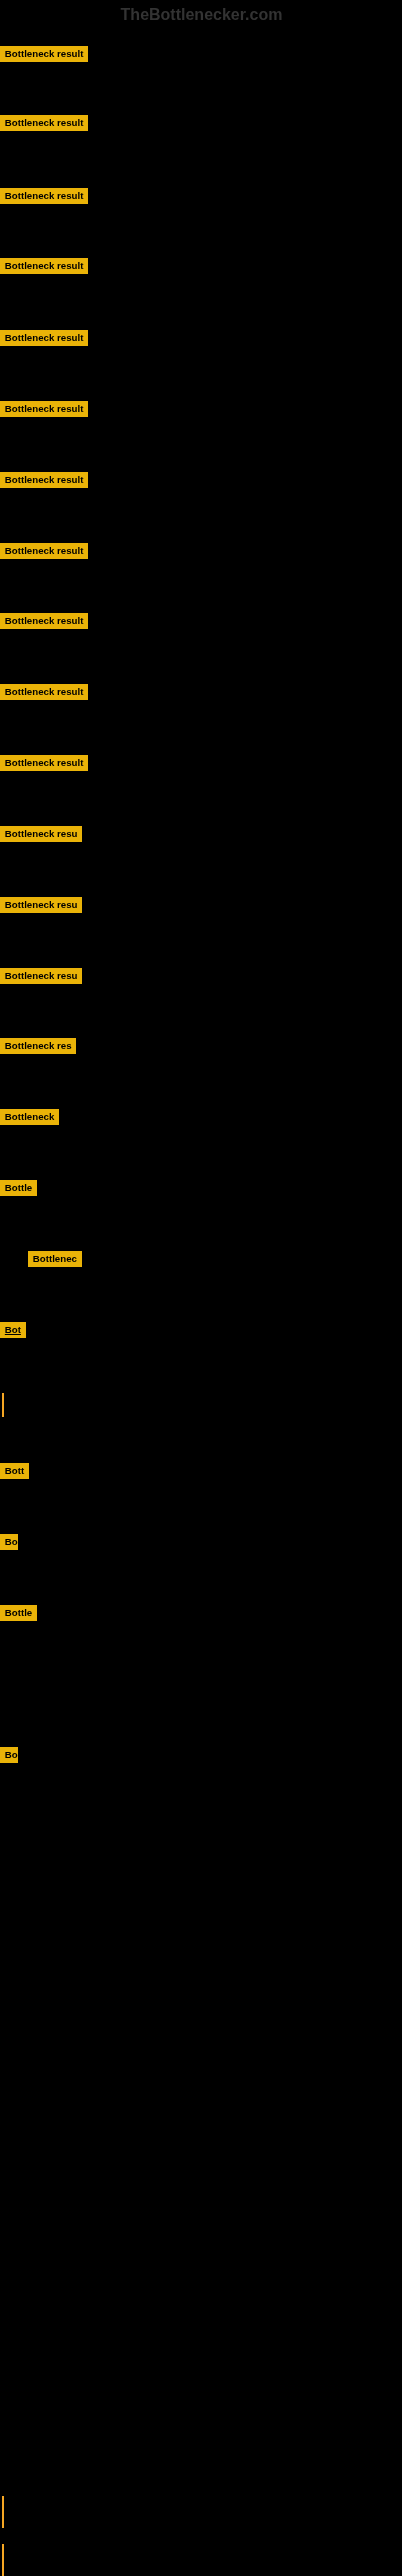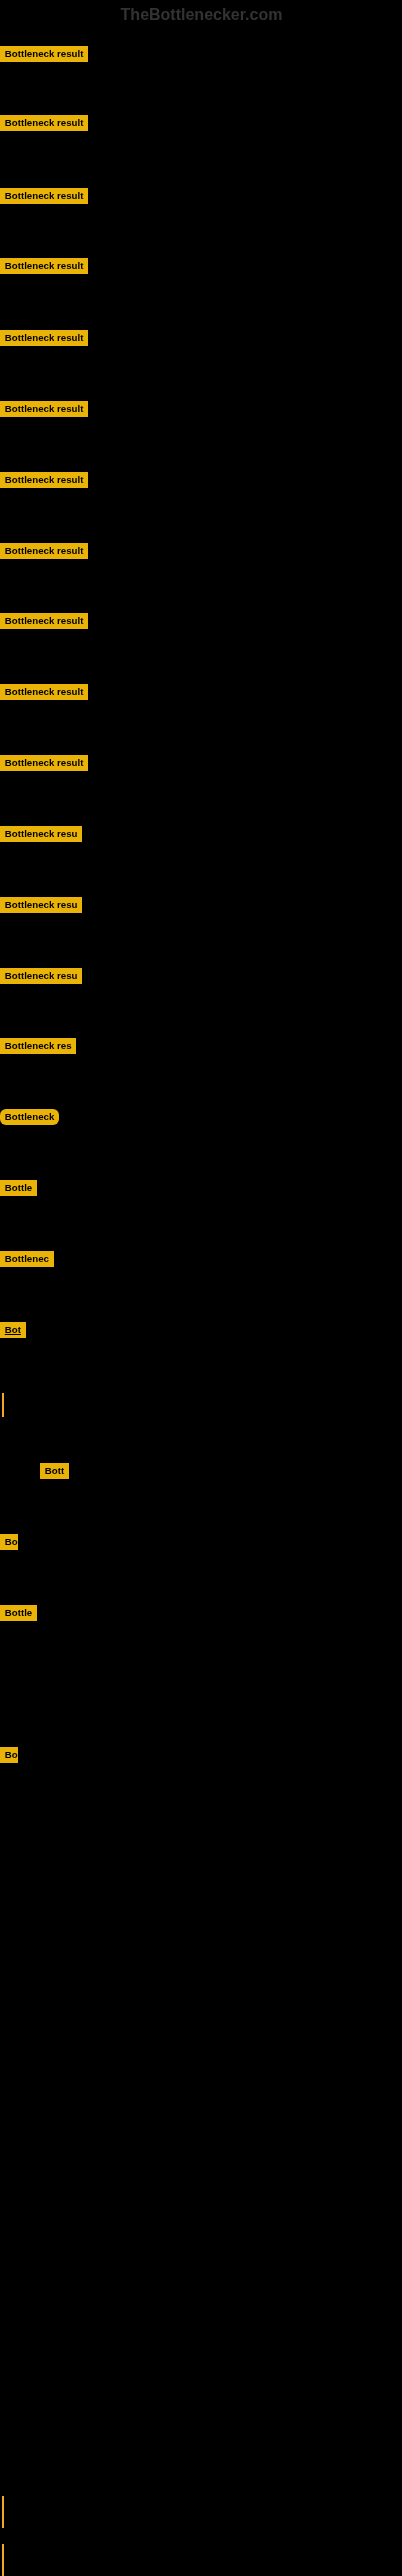--- a/index.html
+++ b/index.html
@@ -64,25 +64,25 @@
     <div class="result-row" style="top: 401px; left: 0px;"><span class="bottleneck-badge" style="max-width: 118px;">Bottleneck result</span></div>
     <div class="result-row" style="top: 472px; left: 0px;"><span class="bottleneck-badge" style="max-width: 118px;">Bottleneck result</span></div>
     <div class="result-row" style="top: 543px; left: 0px;"><span class="bottleneck-badge" style="max-width: 118px;">Bottleneck result</span></div>
     <div class="result-row" style="top: 613px; left: 0px;"><span class="bottleneck-badge" style="max-width: 115px;">Bottleneck result</span></div>
     <div class="result-row" style="top: 684px; left: 0px;"><span class="bottleneck-badge" style="max-width: 114px;">Bottleneck result</span></div>
     <div class="result-row" style="top: 755px; left: 0px;"><span class="bottleneck-badge" style="max-width: 112px;">Bottleneck result</span></div>
     <div class="result-row" style="top: 826px; left: 0px;"><span class="bottleneck-badge" style="max-width: 97px;">Bottleneck resu</span></div>
     <div class="result-row" style="top: 897px; left: 0px;"><span class="bottleneck-badge" style="max-width: 95px;">Bottleneck resu</span></div>
     <div class="result-row" style="top: 968px; left: 0px;"><span class="bottleneck-badge" style="max-width: 93px;">Bottleneck resu</span></div>
     <div class="result-row" style="top: 1038px; left: 0px; text-align: right;"><span class="bottleneck-badge" style="max-width: 89px;">Bottleneck res</span></div>
-    <div class="result-row" style="top: 1109px; left: 0px;"><span class="bottleneck-badge" style="max-width: 68px; border-radius: 6px;">Bottleneck</span></div>
+    <div class="result-row" style="top: 1109px; left: 0px;"><span class="bottleneck-badge" style="max-width: 68px;">Bottleneck</span></div>
     <div class="result-row" style="top: 1180px; left: 0px;"><span class="bottleneck-badge" style="max-width: 44px;">Bottle</span></div>
-    <div class="result-row" style="top: 1251px; left: 0px;"><span class="bottleneck-badge" style="max-width: 58px;">Bottlenec</span></div>
+    <div class="result-row" style="top: 1251px; left: 0px;"><span class="bottleneck-badge" style="max-width: 58px; margin-left: 28px;">Bottlenec</span></div>
     <div class="result-row" style="top: 1322px; left: 0px;"><span class="bottleneck-badge" style="max-width: 26px; text-decoration: underline;">Bot</span></div>
-    <div class="result-row" style="top: 1463px; left: 0px; margin-left: 40px;"><span class="bottleneck-badge" style="max-width: 31px;">Bott</span></div>
+    <div class="result-row" style="top: 1463px; left: 0px;"><span class="bottleneck-badge" style="max-width: 31px;">Bott</span></div>
     <div class="result-row" style="top: 1534px; left: 0px;"><span class="bottleneck-badge" style="max-width: 17.7px;">Bo</span></div>
     <div class="result-row" style="top: 1605px; left: 0px;"><span class="bottleneck-badge" style="max-width: 40px;">Bottle</span></div>
     <div class="result-row" style="top: 1747px; left: 0px;"><span class="bottleneck-badge" style="max-width: 17.7px;">Bo</span></div>
   </div>
 <div id="lines-container">
     <div class="vertical-line" style="top: 1393px; height: 24px;"></div>
     <div class="vertical-line" style="top: 2496px; height: 32px;"></div>
     <div class="vertical-line" style="top: 2544px; height: 32px;"></div>
   </div>
 

